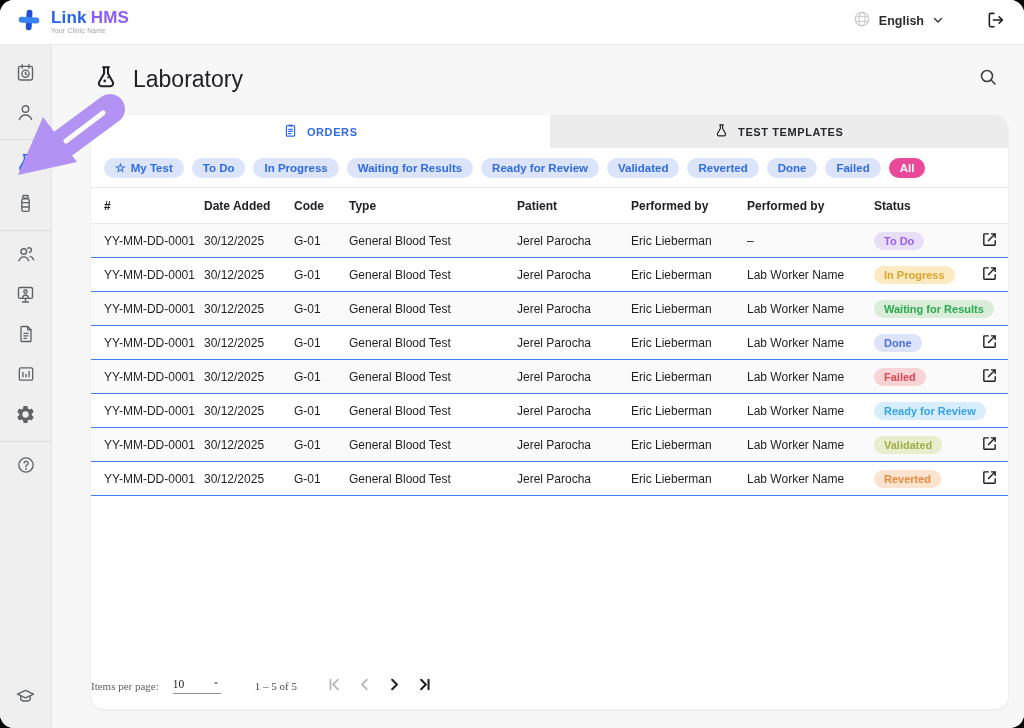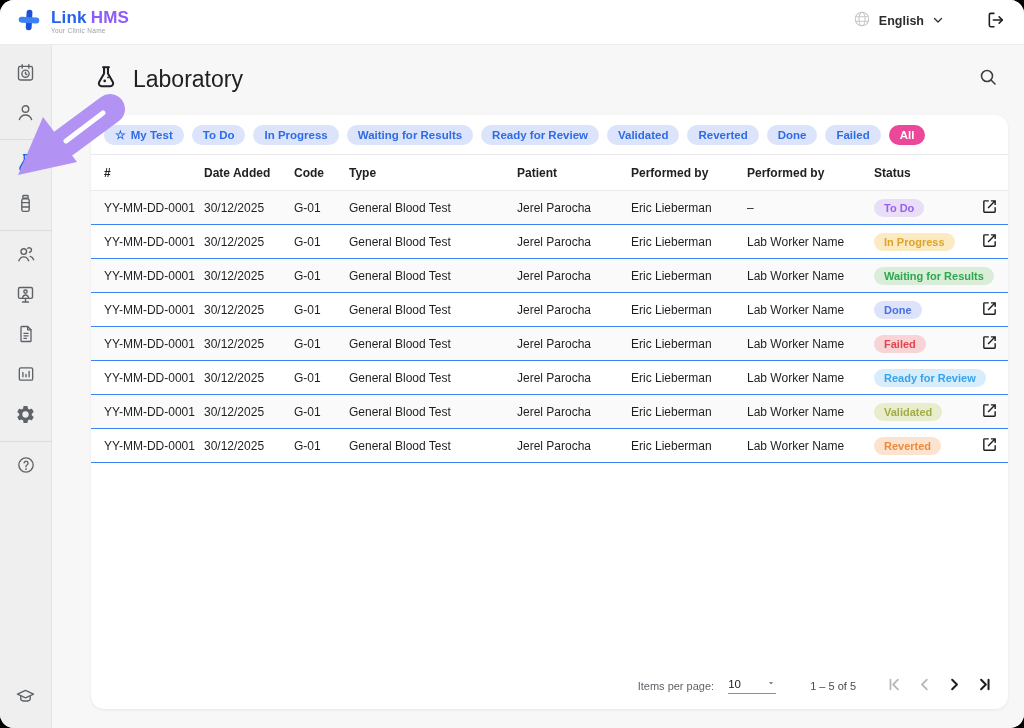--- a/index.html
+++ b/index.html
@@ -50,21 +50,21 @@
   .thead { height:37px; border-top:1px solid #e9e9e9; border-bottom:1px solid #e9e9e9; flex:0 0 auto; }
   .thead .th { font-size:12px; font-weight:700; color:#202124; }
   .trow { height:34px; border-bottom:1px solid #3b82f6; font-size:12px; color:#1f1f1f; flex:0 0 auto; cursor:pointer; }
   .trow:nth-child(odd) { background:#fafafa; }
   .badge { display:inline-flex; justify-self:start; font-size:11px; font-weight:700; padding:3px 10px; border-radius:10px; white-space:nowrap; }
   .open-btn { display:flex; align-items:center; justify-content:center; cursor:pointer; color:#1f1f1f; background:none; border:none; justify-self:end; padding:2px; }
 
   .tspacer { flex:1; }
 
   
-  .tfoot { height:46px; display:flex; align-items:center; justify-content:flex-end; padding-right:12px; flex:0 0 auto; color:#5f6368; }
+  .tfoot { height:46px; display:flex; align-items:center; padding-right:12px; flex:0 0 auto; color:#5f6368;font-family:Liberation Serif, serif; }
   .ipp-label { font-size:11px; }
   .ipp-select { margin-left:14px; width:48px; display:flex; align-items:center; justify-content:space-between; border-bottom:1px solid #8f8f8f; padding-bottom:3px; font-size:11.5px; color:#212121; cursor:pointer; }
   .range { font-size:11px; margin-left:34px; color:#4a4a4a; }
   .pager { display:flex; align-items:center; margin-left:26px; gap:6px; }
   .pg-btn { width:24px; height:24px; display:flex; align-items:center; justify-content:center; background:none; border:none; cursor:pointer; }
   .pg-btn.disabled { color:#b8b8b8; cursor:default; }
   .pg-btn.enabled { color:#1f1f1f; }
 
   
   .annotation { position:absolute; left:4px; top:93px; z-index:50; pointer-events:none; }
@@ -219,20 +219,41 @@
             <svg width="20" height="20" viewBox="0 0 24 24" fill="none" stroke="#3c4043" stroke-width="1.9" stroke-linecap="round">
                 <circle cx="10.8" cy="10.8" r="6.6"></circle>
                 <path d="M15.6 15.6 20.4 20.4"></path>
               </svg>
           </span>
         </span>
       </div>
 
       <section class="card">
 
+        <div class="tabs">
+          <div class="tab active">
+            <span>
+              <svg width="15" height="15" viewBox="0 0 24 24" fill="none" stroke="#2e6be6" stroke-width="2" stroke-linecap="round" stroke-linejoin="round">
+                  <rect x="5.5" y="4" width="13" height="17" rx="1.6"></rect>
+                  <rect x="9.3" y="2.4" width="5.4" height="3.2" rx="1" fill="#2e6be6" stroke="none"></rect>
+                  <path d="M9 10h6M9 13.4h6M9 16.8h4"></path>
+                </svg>
+            </span>
+            <span>ORDERS</span>
+          </div>
+          <div class="tab inactive">
+            <span>
+              <svg width="15" height="15" viewBox="0 0 24 24" fill="none" stroke="#27292d" stroke-width="2" stroke-linecap="round" stroke-linejoin="round">
+                  <path d="M9.3 3h5.4"></path>
+                  <path d="M10.2 3.2v5.6L5.6 16.9a2.6 2.6 0 0 0 2.4 3.6h8a2.6 2.6 0 0 0 2.4-3.6L13.8 8.8V3.2"></path>
+                </svg>
+            </span>
+            <span>TEST TEMPLATES</span>
+          </div>
+        </div>
 
         <div class="chips">
             <span class="chip">
               <span class="star">☆</span>
               <span>My Test</span>
             </span>
             <span class="chip">
               <span>To Do</span>
             </span>
             <span class="chip">

